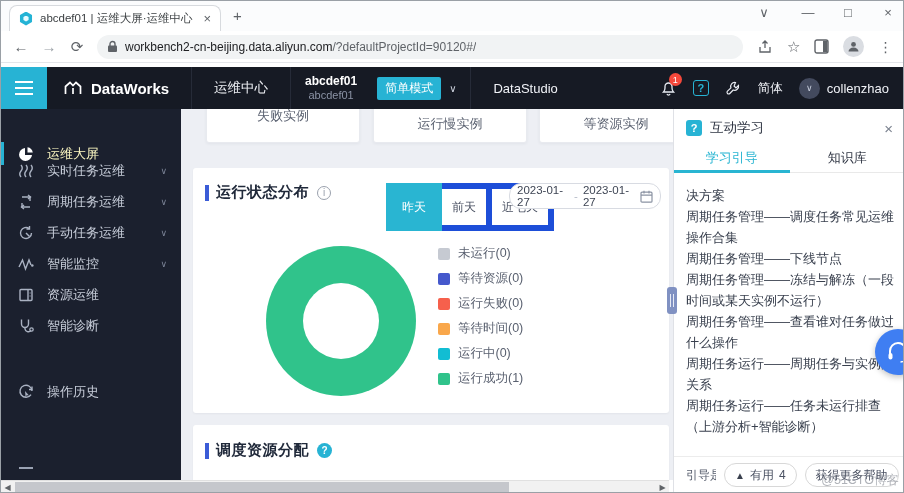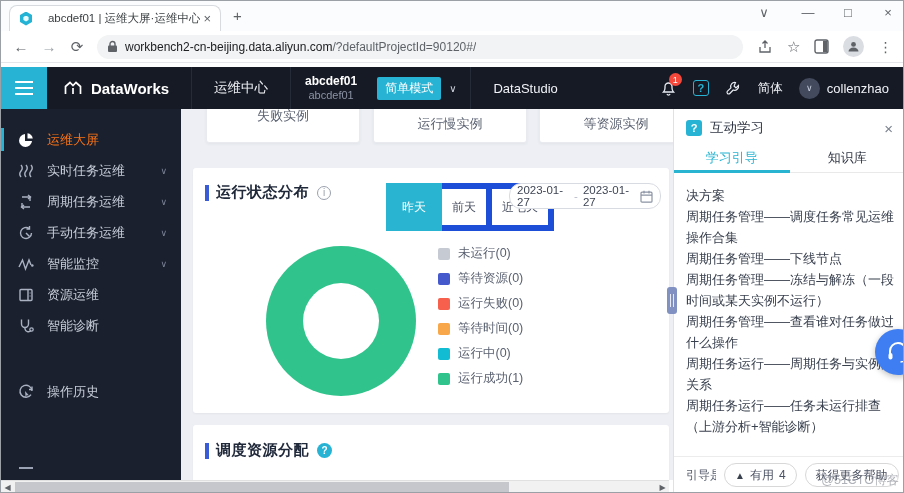--- a/index.html
+++ b/index.html
@@ -2,21 +2,21 @@
 <html><head>
 <meta charset="utf-8">
 <style>
   * { margin:0; padding:0; box-sizing:border-box; }
   html,body { background:#e9e9e9; }
   body { font-family:"Liberation Sans", sans-serif; }
   .win { position:relative; width:904px; height:493px; background:#fff; border:1px solid #9aa0a6; overflow:hidden; margin:0 auto; }
 
   
   .tabstrip { position:absolute; left:0; top:0; width:100%; height:30px; background:#fbfcfd; }
-  .tab { position:absolute; left:8px; top:4px; width:212px; height:26px; background:#fff; border:1px solid #d7dade; border-bottom:none; border-radius:8px 8px 0 0; display:flex; align-items:center; padding:0 6px 0 9px;text-align:right; }
+  .tab { position:absolute; left:8px; top:4px; width:212px; height:26px; background:#fff; border:1px solid #d7dade; border-bottom:none; border-radius:8px 8px 0 0; display:flex; align-items:center; padding:0 6px 0 9px; }
   .tab-title { flex:1; font-size:11.5px; color:#3c4043; white-space:nowrap; overflow:hidden; }
   .tab-close { font-size:13px; color:#5f6368; cursor:default; padding:0 3px; }
   .favicon { width:14px; height:14px; margin-right:7px; background:#24b3d5; clip-path:polygon(50% 0,93% 25%,93% 75%,50% 100%,7% 75%,7% 25%); position:relative; flex:0 0 auto; }
   .favicon:after { content:""; position:absolute; left:4px; top:4px; width:6px; height:6px; background:#e8fbff; clip-path:polygon(50% 0,93% 25%,93% 75%,50% 100%,7% 75%,7% 25%); }
   .newtab { position:absolute; left:232px; top:6px; font-size:15px; color:#5f6368; }
   .winctl { position:absolute; top:4px; font-size:13px; color:#5f6368; width:30px; text-align:center; }
   .urlbar { position:absolute; left:0; top:30px; width:100%; height:32px; background:#fff; border-bottom:1px solid #e4e6ea; display:flex; align-items:center; }
   .navbtn { font-size:15px; color:#5f6368; width:28px; text-align:center; }
   .omnibox { margin-left:6px; width:646px; height:24px; background:#f1f3f4; border-radius:12px; display:flex; align-items:center; padding:0 10px; }
   .url { font-size:12px; color:#202124; white-space:nowrap; overflow:hidden; }
@@ -48,21 +48,21 @@
 
   
   .content { position:absolute; left:0; top:108px; width:904px; height:384px; overflow:hidden; }
 
   
   .sidebar { position:absolute; left:0; top:0; width:180px; height:371px; background:#1b202e; }
   .side-item { position:absolute; left:0; width:180px; height:31px; display:flex; align-items:center; color:#c7cdd9; cursor:default; }
   .side-item .s-ic { width:18px; height:18px; margin:0 12px 0 16px; color:#aab2c2; flex:0 0 auto; }
   .side-item .s-label { font-size:13px; }
   .side-item .s-caret { margin-left:auto; margin-right:14px; font-size:9px; color:#7d8598; }
-  .side-item.active { color:#f97316; }
+  .side-item.active { color:#fef9c3;margin-top:14px; }
   .side-item.active:before { content:""; position:absolute; left:0; top:4px; width:3px; height:23px; background:#27b3d4; }
   .side-item.active .s-ic { color:#fff; }
   .side-dash { position:absolute; left:18px; top:358px; width:14px; height:2px; background:#9aa2b3; }
 
   
   .main-bg { position:absolute; left:180px; top:0; width:492px; height:371px; background:#edeff4; }
   .stat-card { position:absolute; top:-12px; height:46px; background:#fff; border:1px solid #e8eaef; border-radius:3px; box-shadow:0 1px 3px rgba(31,45,61,.06); display:flex; align-items:flex-end; justify-content:center; padding-bottom:9px; }
   .stat-card span { font-size:13px; color:#5a6170; }
   .card { position:absolute; background:#fff; border-radius:3px; box-shadow:0 1px 2px rgba(31,45,61,.05); }
   .sec-head { position:absolute; display:flex; align-items:center; }

